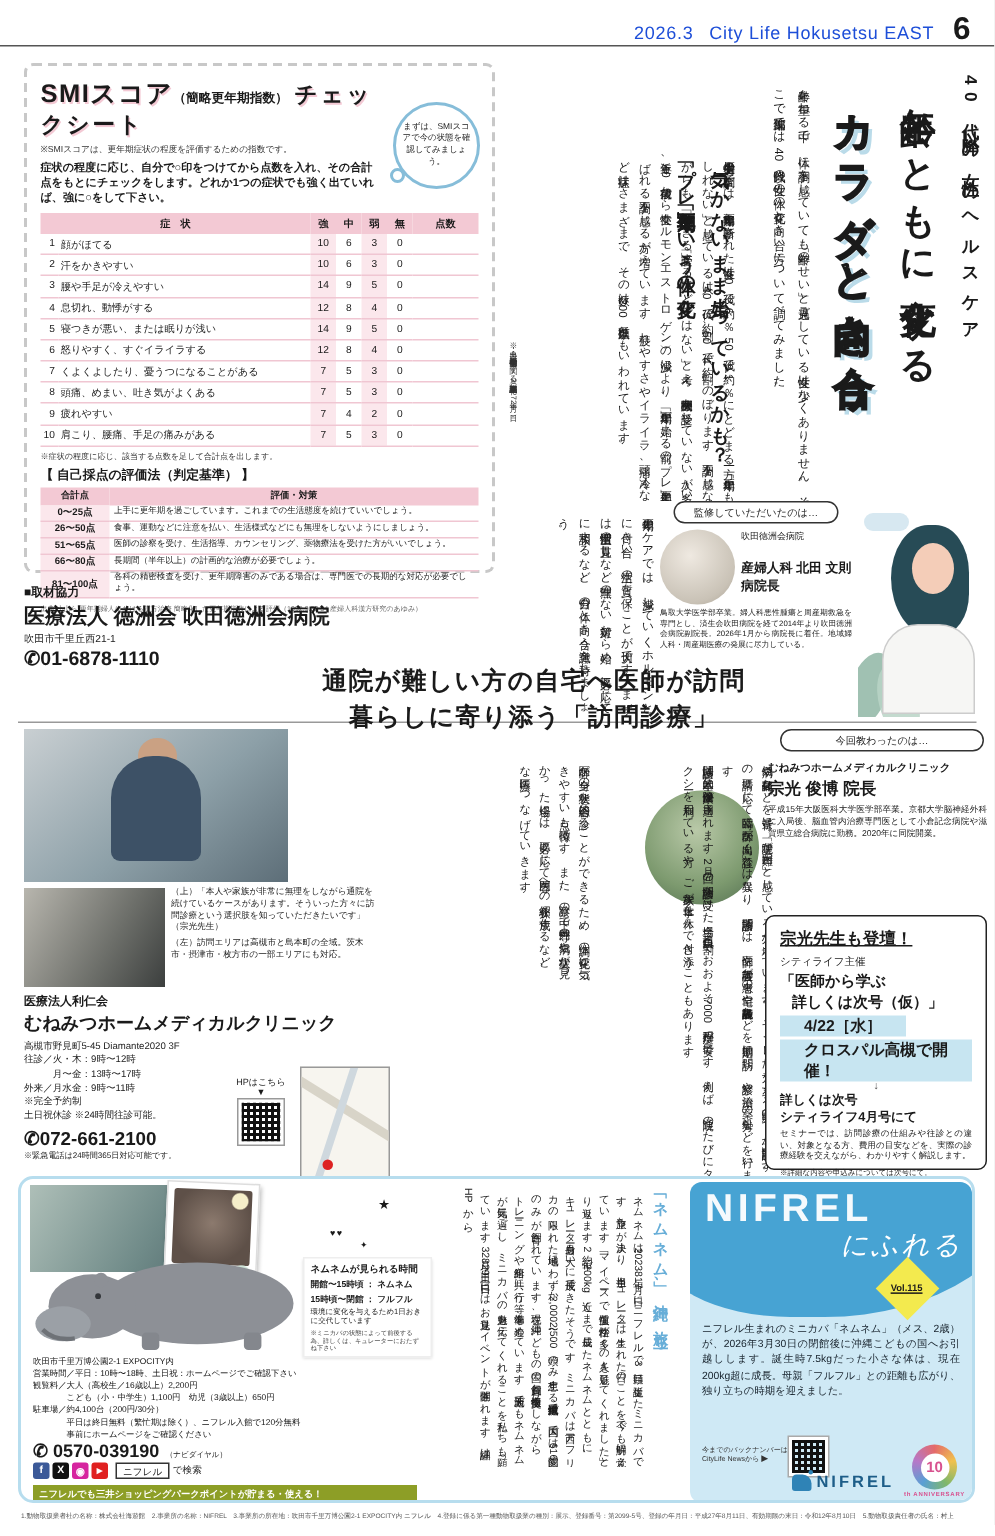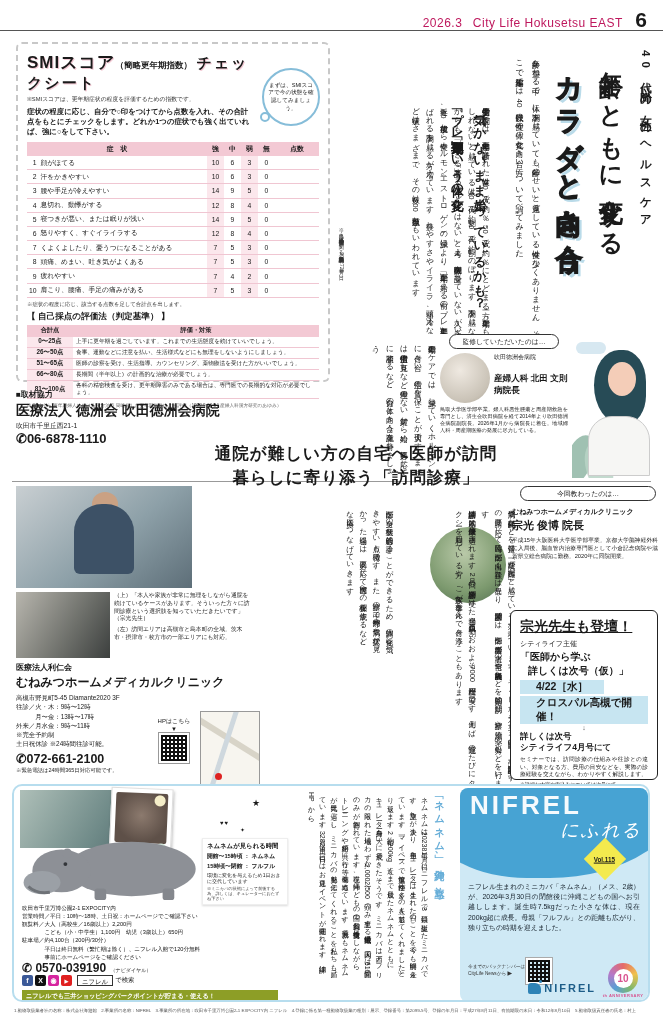--- a/index.html
+++ b/index.html
@@ -3,21 +3,21 @@
 <meta charset="utf-8">
 <style>
   * { box-sizing: border-box; margin: 0; padding: 0; }
   html,body { background:#e9e9e9; }
   body { font-family:"Liberation Sans", sans-serif; }
   .page { position:relative; width:663px; height:1024px; background:#fff; margin:0 auto; overflow:hidden; color:#1a1a1a; }
   .v { writing-mode:vertical-rl; text-orientation:mixed; }
 
   
   .hdr { position:absolute; top:8px; right:16px; text-align:right; }
-  .hdr .issue { font-size:12px; letter-spacing:.5px; color:#be185d; }
+  .hdr .issue { font-size:12px; letter-spacing:.5px; color:#1d4ed8; }
   .hdr .pg { font-size:21px; font-weight:bold; margin-left:8px; }
   .hdr-rule { position:absolute; top:30px; left:0; right:0; height:1px; background:#555; }
 
   
   .smi { position:absolute; left:16px; top:42px; width:314px; height:340px; border:2px dashed #c8c8c8; border-radius:6px; padding:7px 9px; background:#fff; }
   .smi-titlerow { width:235px; }
   .smi-t1 { font-size:17px; font-weight:900; letter-spacing:1px; text-shadow:1px 1px 0 #f3c9d4; }
   .smi-t1b { font-size:8.5px; font-weight:bold; }
   .smi-t2 { font-size:15px; font-weight:900; letter-spacing:2px; text-shadow:1px 1px 0 #f3c9d4; }
   .smi-note { font-size:5.8px; color:#333; margin-top:2px; }
@@ -111,21 +111,21 @@
   .teach-txt { position:absolute; left:512px; top:507px; width:146px; }
   .teach-clinic { font-size:7px; font-weight:bold; }
   .teach-name { font-size:11px; font-weight:900; margin:1px 0 4px; }
   .teach-bio { font-size:5.7px; line-height:1.38; text-align:justify; }
 
   .vA { position:absolute; left:398px; top:505px; height:284px; width:120px; overflow:hidden; font-size:7.5px; line-height:1.75; }
   .vA p + p { margin-left:4px; }
   .vB { position:absolute; left:252px; top:505px; height:150px; width:144px; overflow:hidden; font-size:7.5px; line-height:1.75; }
 
   .seminar { position:absolute; left:510px; top:610px; width:148px; height:170px; border:1.5px solid #222; border-radius:6px; padding:7px 9px; background:#fff; }
-  .sem-title { font-size:14px; font-weight:900; text-decoration:underline; }
+  .sem-title { font-size:11px; font-weight:900; text-decoration:underline; }
   .sem-host { font-size:7px; margin-top:3px; }
   .sem-ev1 { font-size:10px; font-weight:900; margin-top:1px; }
   .sem-ev2 { font-size:10px; font-weight:900; margin-left:8px; }
   .hl { background:#c7e5f1; display:inline-block; padding:0 16px; }
   .sem-date { font-size:10.5px; font-weight:900; margin-top:2px; }
   .sem-place { font-size:10.5px; font-weight:900; margin-top:2px; }
   .sem-arrow { text-align:center; font-size:7px; color:#555; }
   .sem-next { font-size:8.5px; font-weight:bold; line-height:1.3; }
   .sem-detail { font-size:5.7px; line-height:1.35; margin-top:3px; text-align:justify; }
   .sem-note { font-size:5px; margin-top:2px; color:#222; }
@@ -359,21 +359,21 @@
           </tr>
         </tbody>
     </table>
     <div class="smi-src">出典 小山ら 更年期婦人における漢方治療 簡略化した更年期指数による評価（1992.9.30 34 産婦人科漢方研究のあゆみ）</div>
   </div>
 
   <div class="support">
     <div class="lbl">■取材協力</div>
     <div class="org">医療法人 徳洲会 吹田徳洲会病院</div>
     <div class="adr">吹田市千里丘西21-1</div>
-    <div class="tel">✆06-6878-1110</div>
+    <div class="tel">✆01-6878-1110</div>
   </div>
 
   <div class="vsrc v">※出典：厚生労働省「更年期症状・障害に関する意識調査」基本集計結果（2022年7月26日）</div>
 
   <div class="kicker v">40代以降の女性のヘルスケア</div>
   <div class="title1 v">年齢とともに変化する</div>
   <div class="title2 v">カラダと向き合う</div>
   <div class="lead v">年齢を重ねる中で、体に不調を感じていても「年齢のせい」と見過ごしている女性は少なくありません。そこで編集部では、40代以降の女性の体の変化と向き合い方について調べてみました。</div>
   <div class="subhead v">
     <div>気づかないまま始まっているかも？</div>

